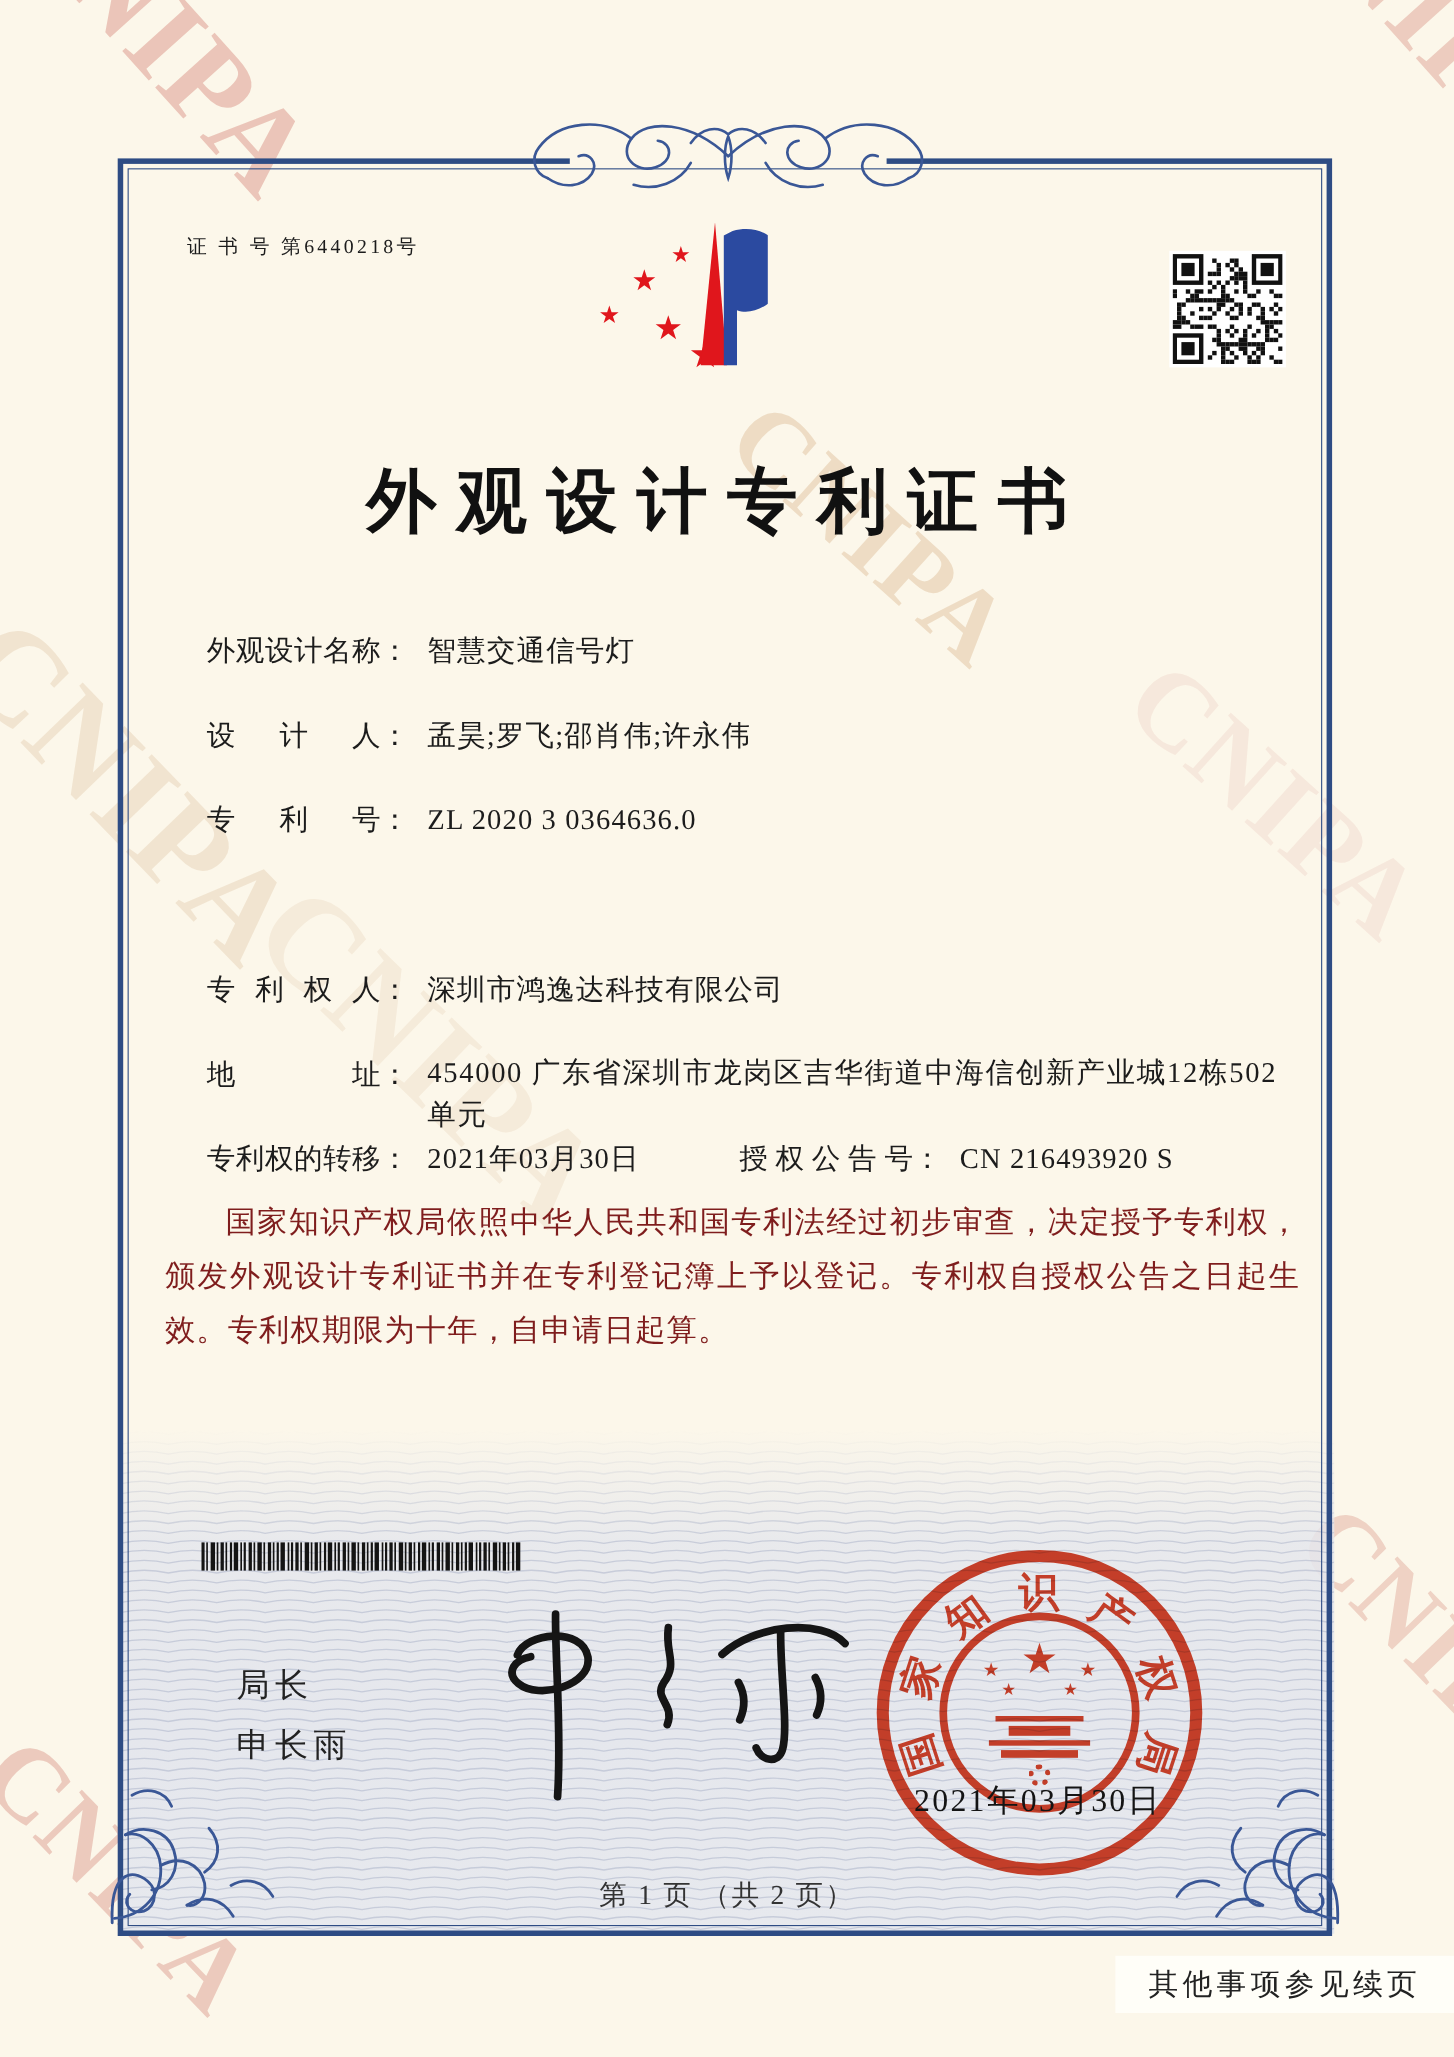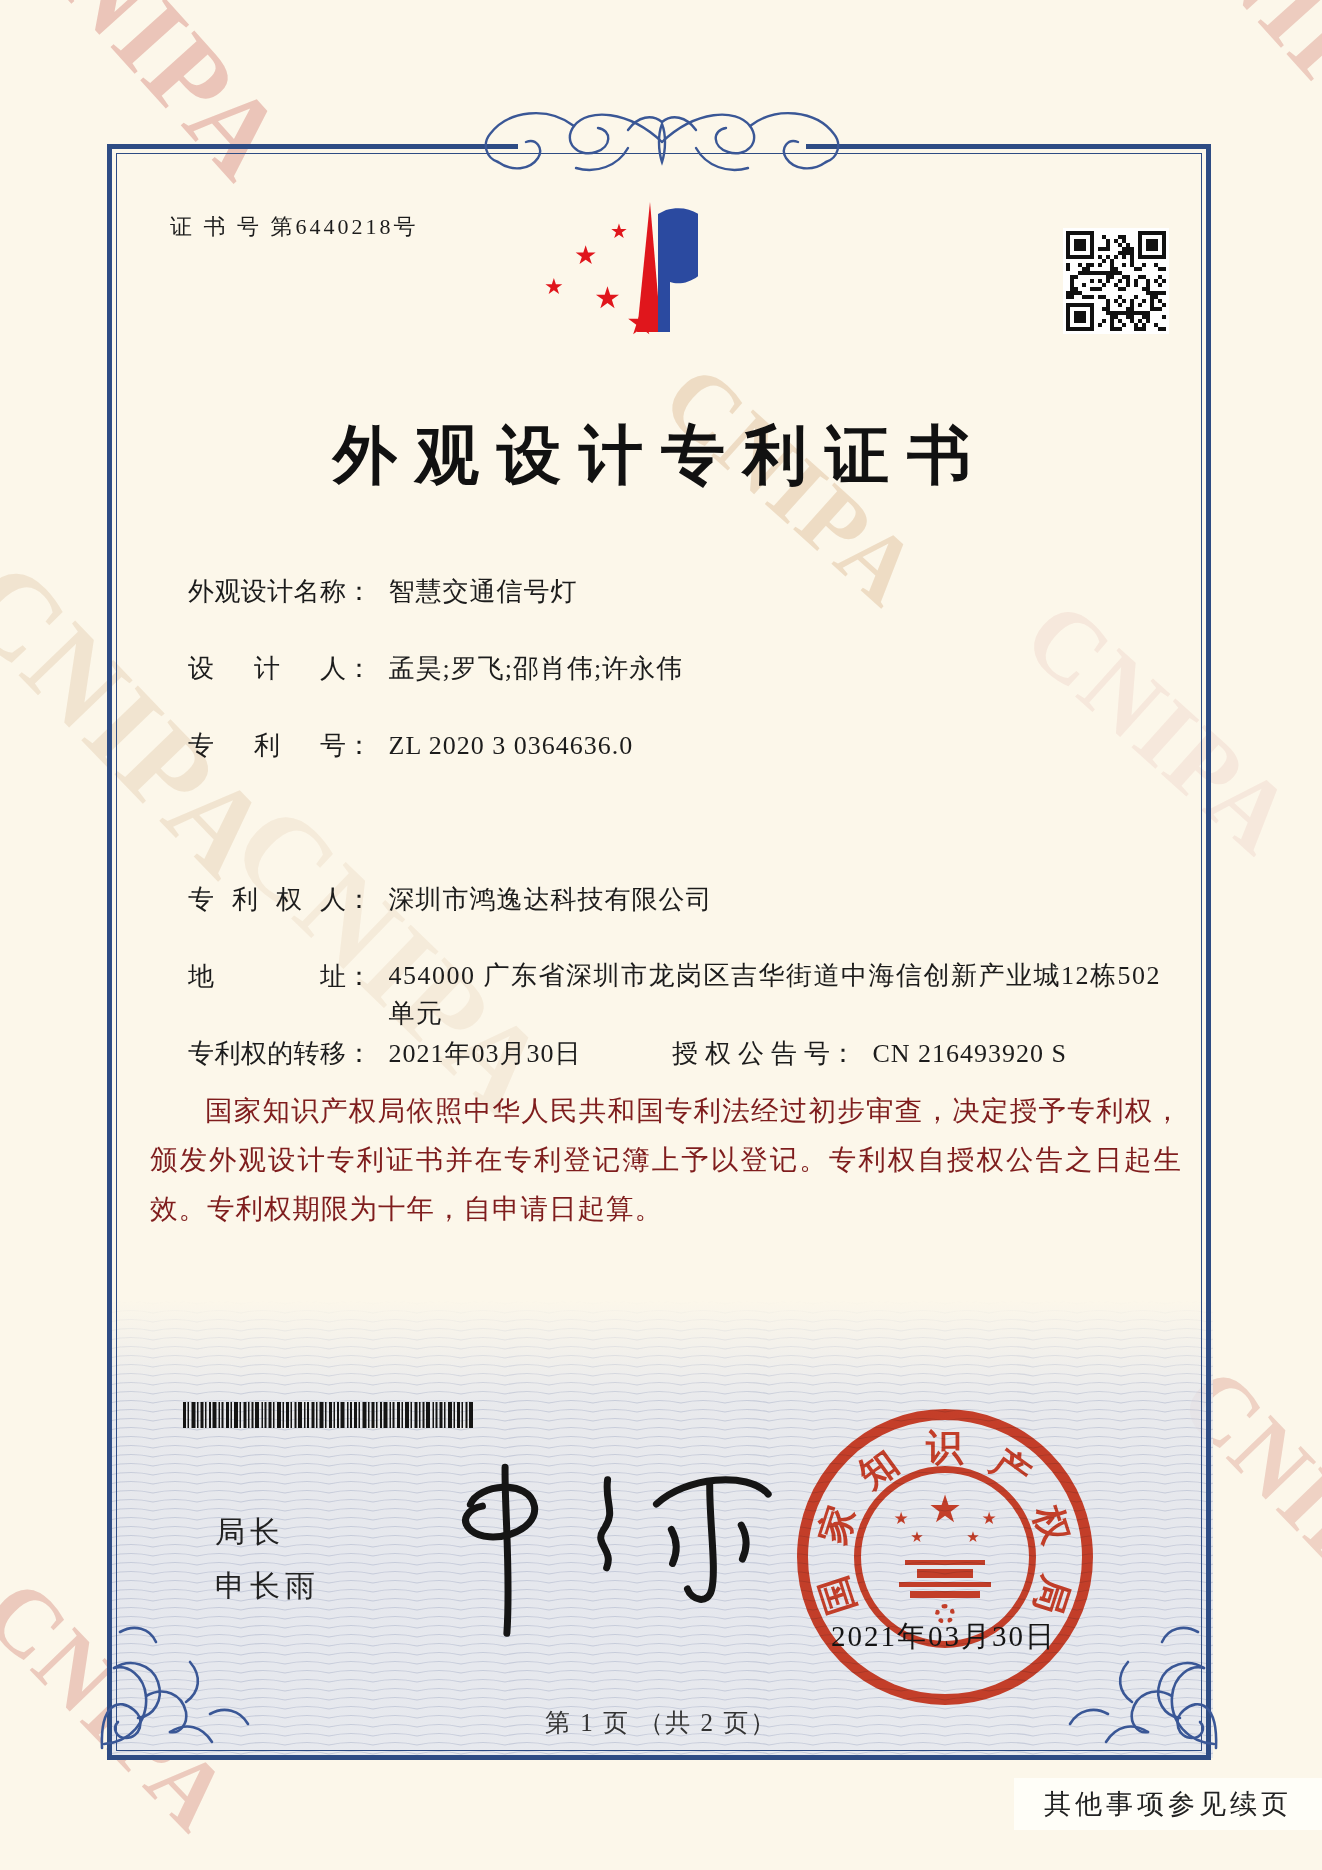--- a/index.html
+++ b/index.html
@@ -19,21 +19,21 @@
   .orn{position:absolute; z-index:6; pointer-events:none;}
   .orn svg{display:block;}
   .orn-flip{transform:scaleX(-1);}
   
   .band{position:absolute; left:109px; top:1300px; width:1104px; height:458px; z-index:2;
         background:linear-gradient(to bottom, rgba(231,233,238,0) 0%, rgba(229,231,237,.85) 22%, #e5e7ed 60%, #e7e9ee 100%);}
   .band svg{position:absolute; inset:0;
         -webkit-mask-image:linear-gradient(to bottom, transparent 0%, #000 22%);
         mask-image:linear-gradient(to bottom, transparent 0%, #000 22%);}
   
-  .cert-no{position:absolute; left:170px; top:212px; font-size:22px; letter-spacing:3px; z-index:7;}
+  .cert-no{position:absolute; left:170px; top:212px; font-size:18px; letter-spacing:3px; z-index:7;}
   .logo{position:absolute; left:538px; top:198px; z-index:7;}
   .qr{position:absolute; left:1063px; top:228px; width:106px; height:106px; background:#fff; z-index:7;}
   .qr svg{position:absolute; left:3px; top:3px;}
   .title{position:absolute; left:0; right:0; top:412px; text-align:center;
          font-size:64px; font-weight:bold; letter-spacing:18px; z-index:7; color:#111;}
   
   .frow{position:absolute; left:188px; font-size:26px; line-height:40px; z-index:7; white-space:nowrap;}
   .flabel{display:inline-block; width:158px; text-align:justify; text-align-last:justify; vertical-align:top;}
   .fcolon{display:inline-block; vertical-align:top;}
   .fvalue{display:inline-block; margin-left:10px; vertical-align:top; letter-spacing:1px;}

